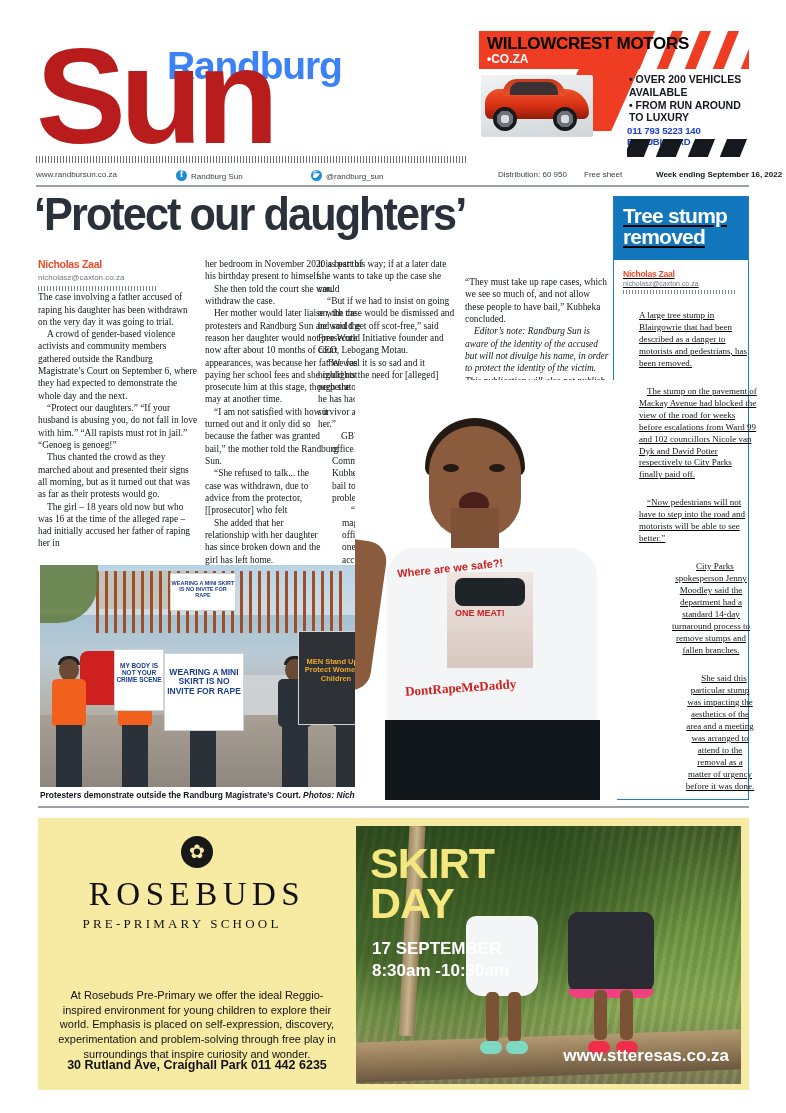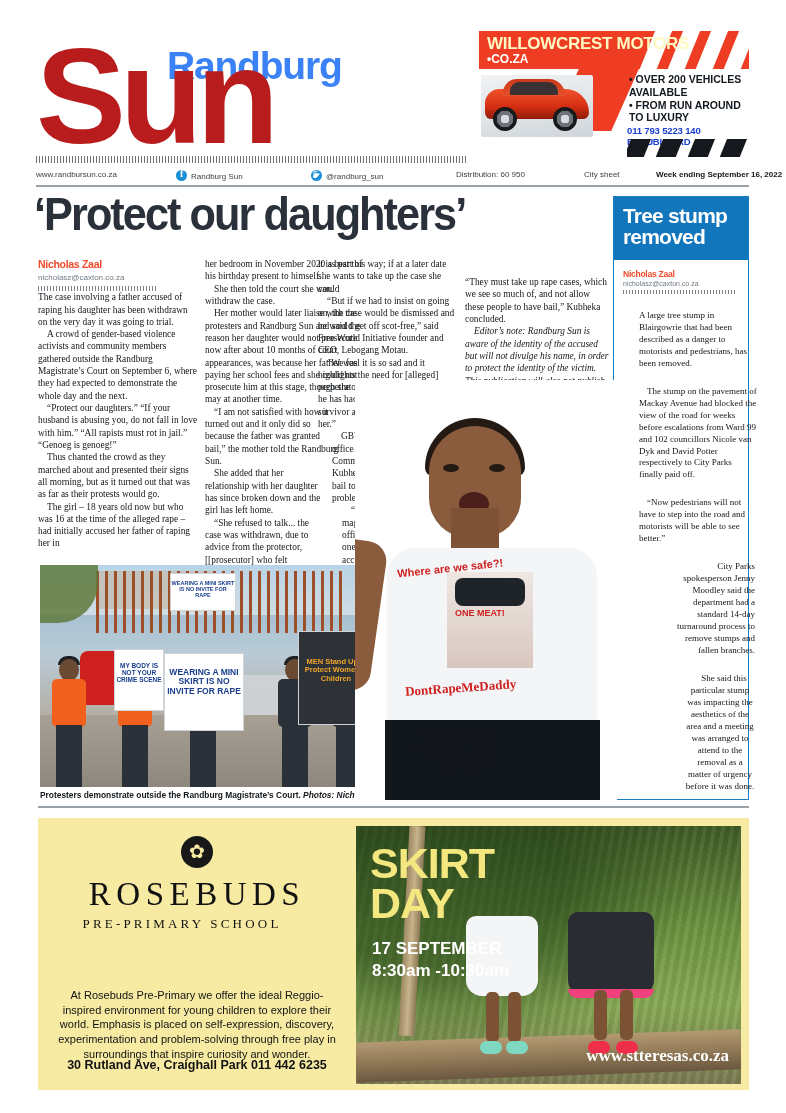--- a/index.html
+++ b/index.html
@@ -74,21 +74,21 @@
     top: -8px;
     width: 17px; height: 56px;
     background: #ffffff;
     transform: skewX(-22deg);
   }
   .wc-title {
     position: absolute;
     left: 8px; top: 3px;
     font-size: 17px;
     font-weight: bold;
-    color: #fef9c3;
+    color: #000000;
     font-family: "Liberation Sans", sans-serif;
     letter-spacing: -0.3px;
   }
   .wc-coza {
     position: absolute;
     left: 8px; top: 21px;
     font-size: 12px;
     font-weight: bold;
     color: #ffffff;
     font-family: "Liberation Sans", sans-serif;
@@ -191,21 +191,21 @@
     position: absolute;
     left: 36px; top: 168px;
     width: 713px; height: 14px;
     font-size: 8px;
     color: #3b4248;
   }
   .info-item { position: absolute; top: 2px; white-space: nowrap; font-family:"Liberation Sans",sans-serif;}
   .ib-web  { left: 0px; }
   .ib-fb   { left: 140px; }
   .ib-tw   { left: 275px; }
-  .ib-dist { left: 420px; text-align: right; }
+  .ib-dist { left: 462px; text-align: right; }
   .ib-free { left: 548px; }
   .ib-week { left: 620px; font-weight: bold; color:#10161c;}
   .soc-ico {
     display:inline-block;
     width: 11px; height: 11px;
     border-radius: 50%;
     background: #1b8fd6;
     vertical-align: -2px;
     margin-right: 4px;
     position: relative;
@@ -302,20 +302,21 @@
 
   
   .sidebar {
     position: absolute;
     left: 613px; top: 196px;
     width: 136px;
     height: 604px;
     border: 1.5px solid #1b7fc3;
     box-sizing: border-box;
     background: #ffffff;
+    text-decoration: underline;
   }
   .sb-head {
     background: #1276bd;
     color: #ffffff;
     padding: 8px 9px 12px 9px;
     font-size: 21px;
     font-weight: bold;
     line-height: 1.02;
     letter-spacing: -0.8px;
     font-family: "Liberation Sans", sans-serif;
@@ -333,21 +334,21 @@
   .sb-body {
     margin-top: 9px;
     font-family: "Liberation Serif", serif;
     font-size: 9px;
     line-height: 1.33;
     color: #121619;
   }
   .sb-body p { margin: 16px; }
   .sb-body p.ind { text-indent: 8px; }
   .sb-body p.t1 { width: 118px; }
-  .sb-body p.t3 { width: 88px; padding-left: 28px; text-align:right;}
+  .sb-body p.t3 { width: 88px; padding-left: 28px; text-align:center;}
   .sb-body p.t4 { width: 70px; padding-left: 46px; text-align:center;}
 
   
   .photo-protest {
     position: absolute;
     left: 40px; top: 565px;
     width: 340px; height: 222px;
     overflow: hidden;
     background: linear-gradient(180deg,#8fb4cf 0%,#b9cbd6 40%,#b4aca2 70%,#9a948c 100%);
   }
@@ -501,21 +502,21 @@
     font-size:43px; font-weight:bold; color:#f4e77f; line-height:0.92;
     letter-spacing:-1px;
   }
   .rb-date {
     position:absolute; left:16px; top:112px;
     font-family:"Liberation Sans",sans-serif;
     font-size:17px; font-weight:bold; color:#ffffff; line-height:1.28;
   }
   .rb-url {
     position:absolute; right:12px; bottom:18px;
-    font-family:Liberation Serif, serif;
+    font-family:Liberation Sans, sans-serif;
     font-size:17px; font-weight:bold; color:#ffffff;
   }
 </style>
 </head>
 <body>
 
 <div class="page">
 
   <div class="masthead">
 
@@ -560,21 +561,21 @@
 
     <div class="info-bar">
       <span class="info-item ib-web">www.randbursun.co.za</span>
       <span class="info-item ib-fb">
         <span class="soc-ico fb"></span><span>Randburg Sun</span>
       </span>
       <span class="info-item ib-tw">
         <span class="soc-ico tw"><span class="tw-bird"></span></span><span>@randburg_sun</span>
       </span>
       <span class="info-item ib-dist">Distribution: 60 950</span>
-      <span class="info-item ib-free">City sheet</span>
+      <span class="info-item ib-free">Free sheet</span>
       <span class="info-item ib-week">Week ending September 16, 2022</span>
     </div>
     <div class="rule-under-info"></div>
   </div>
 
   <div class="headline">‘Protect our daughters’</div>
 
   <div class="story">
 
     <div class="col c1">
@@ -588,22 +589,22 @@
       <p class="ind">“Protect our daughters.” “If your husband is abusing you, do not fall in love with him.” “All rapists must rot in jail.” “Genoeg is genoeg!”</p>
       <p class="ind">Thus chanted the crowd as they marched about and presented their signs all morning, but as it turned out that was as far as their protests would go.</p>
       <p class="ind">The girl – 18 years old now but who was 16 at the time of the alleged rape – had initially accused her father of raping her in</p>
     </div>
 
     <div class="col c2">
       <p>her bedroom in November 2020 as part of his birthday present to himself.</p>
       <p class="ind">She then told the court she would withdraw the case.</p>
       <p class="ind">Her mother would later liaise with the protesters and Randburg Sun and said the reason her daughter would not prosecute now after about 10 months of court appearances, was because her father was paying her school fees and she could not prosecute him at this stage, though she may at another time.</p>
       <p class="ind m1">“I am not satisfied with how it turned out and it only did so because the father was granted bail,” the mother told the Randburg Sun.</p>
+      <p class="ind m3">“She refused to talk... the case was withdrawn, due to advice from the protector,[[prosecutor] who felt</p>
       <p class="ind m2">She added that her relationship with her daughter has since broken down and the girl has left home.</p>
-      <p class="ind m3">“She refused to talk... the case was withdrawn, due to advice from the protector,[[prosecutor] who felt</p>
     </div>
 
     <div class="col c3">
       <p class="n1">it is best this way; if at a later date she wants to take up the case she can.</p>
       <p class="ind n1">“But if we had to insist on going on, the case would be dismissed and he would get off scot-free,” said Free World Initiative founder and CEO, Lebogang Motau.</p>
       <p class="ind n1">“We feel it is so sad and it highlights the need for [alleged] perpetrators not to be given bail as he has had free contact with the survivor and was able to influence her.”</p>
       <p class="ind n2">GBV coordinator for the office of the MEC for Community Safety, Bheki Kubheka agreed the provision of bail to rape accused is a problem.</p>
       <p class="ind n3">“We are here to plead with magistrates and investigating officers, because they are the ones who decide if the accused receive bail,” he said.</p>
     </div>
 

